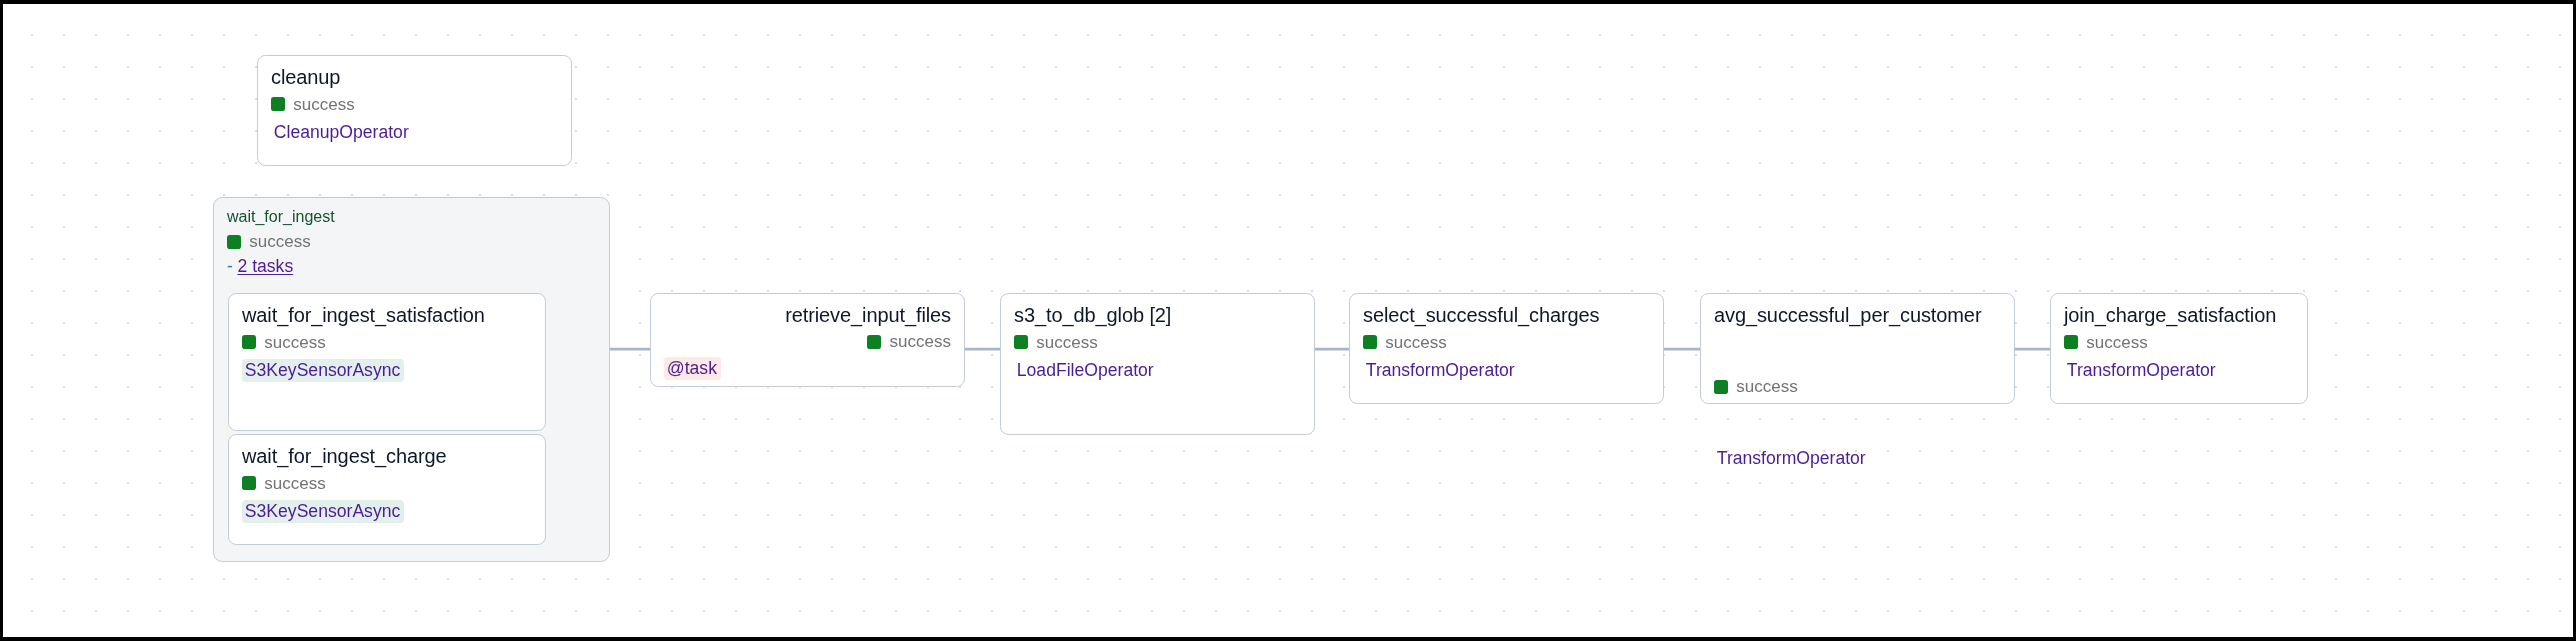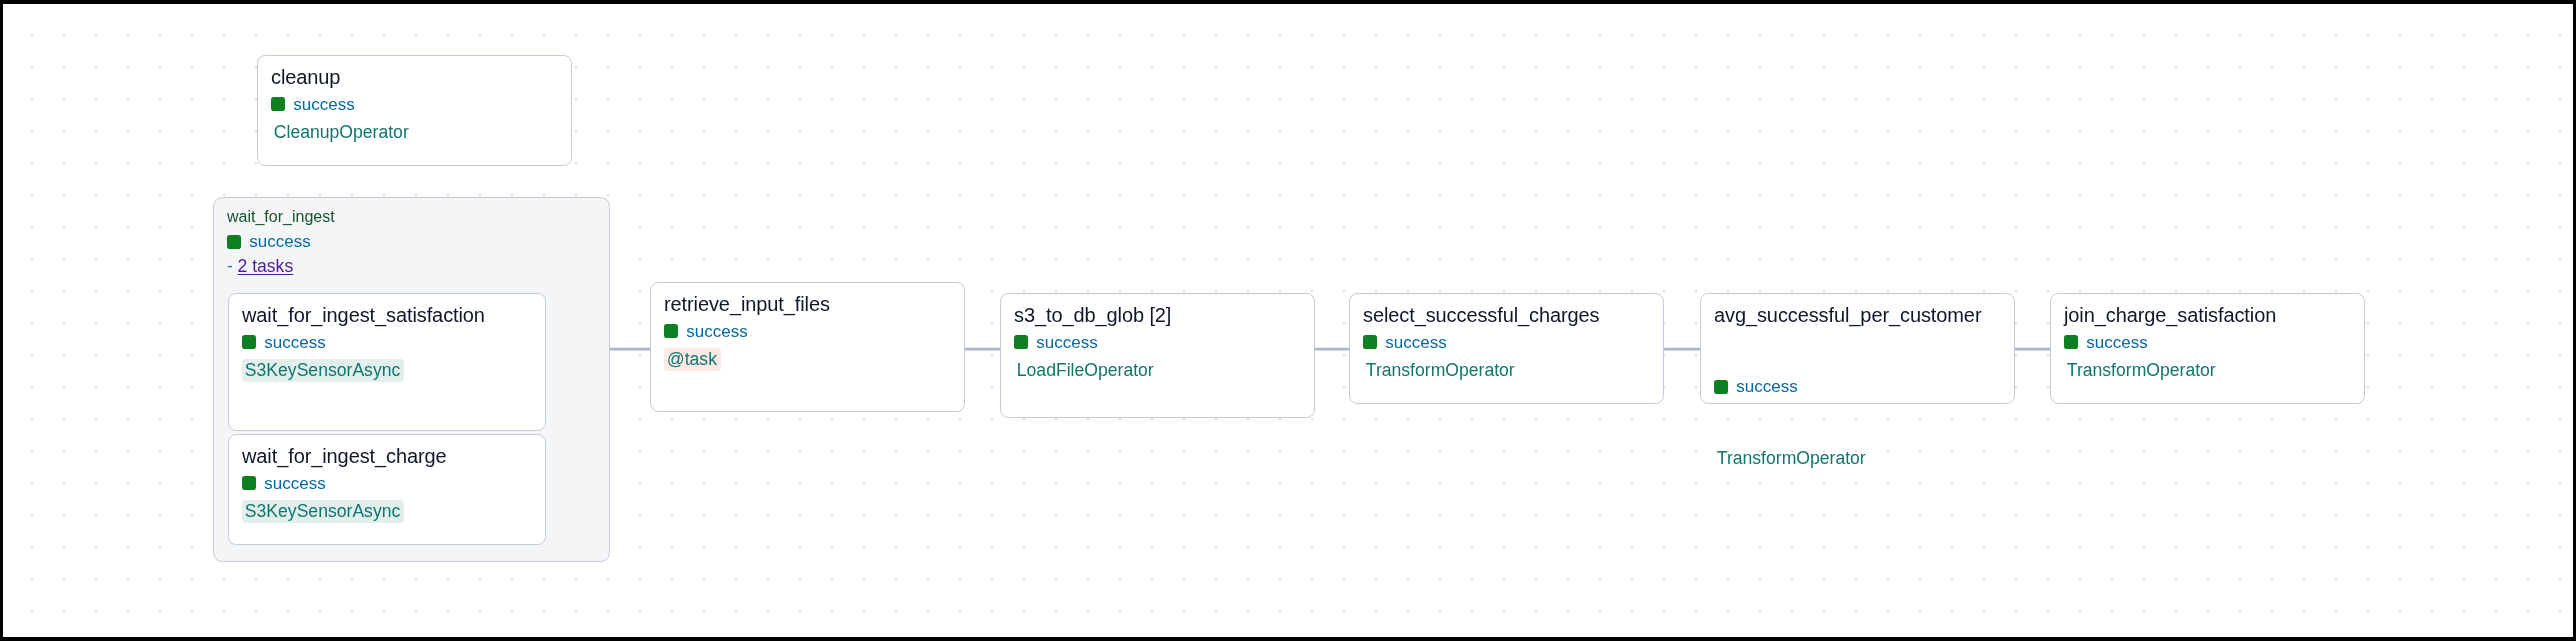--- a/index.html
+++ b/index.html
@@ -71,28 +71,28 @@
     width: 14px;
     height: 14px;
     border-radius: 2.8px;
     background: #0f8021;
     flex: none;
   }
 
   .status-label {
     font-size: 17px;
     line-height: 1;
-    color: #0369a1;
+    color: #737373;
     white-space: nowrap;
   }
 
   .node-op {
     font-size: 17.6px;
     line-height: 1.15;
-    color: #0f766e;
+    color: #4c1d95;
     white-space: nowrap;
     align-self: flex-start;
     padding: 0.9px 3.7px 1.9px 2.8px;
     border-radius: 3.7px;
   }
   .node-op.hl-teal { background: #e2efec; }
   .node-op.hl-pink { background: #fdeae6; }
   .node-op.hl-none { background: transparent; }
 
   
@@ -190,30 +190,30 @@
 
   <div class="node" style="left:225px; top:430px; width:318px; height:111px;">
     <div class="node-title">wait_for_ingest_charge</div>
     <div class="status-row">
       <span class="status-square"></span>
       <span class="status-label">success</span>
     </div>
     <div class="node-op hl-teal">S3KeySensorAsync</div>
   </div>
 
-  <div class="node" style="left:647px; top:278px; width:315px; height:130px;">
+  <div class="node" style="left:647px; top:289px; width:315px; height:94px;align-items:flex-end;">
     <div class="node-title">retrieve_input_files</div>
     <div class="status-row">
       <span class="status-square"></span>
       <span class="status-label">success</span>
     </div>
     <div class="node-op hl-pink">@task</div>
   </div>
 
-  <div class="node" style="left:997px; top:289px; width:315px; height:125px;">
+  <div class="node" style="left:997px; top:289px; width:315px; height:142px;">
     <div class="node-title">s3_to_db_glob [2]</div>
     <div class="status-row">
       <span class="status-square"></span>
       <span class="status-label">success</span>
     </div>
     <div class="node-op hl-none">LoadFileOperator</div>
   </div>
 
   <div class="node" style="left:1346px; top:289px; width:315px; height:111px;">
     <div class="node-title">select_successful_charges</div>
@@ -226,21 +226,21 @@
 
   <div class="node" style="left:1697px; top:289px; width:315px; height:111px;gap:45px;">
     <div class="node-title">avg_successful_per_customer</div>
     <div class="status-row">
       <span class="status-square"></span>
       <span class="status-label">success</span>
     </div>
     <div class="node-op hl-none">TransformOperator</div>
   </div>
 
-  <div class="node" style="left:2047px; top:289px; width:315px; height:111px;">
+  <div class="node" style="left:2047px; top:289px; width:258px; height:111px;">
     <div class="node-title">join_charge_satisfaction</div>
     <div class="status-row">
       <span class="status-square"></span>
       <span class="status-label">success</span>
     </div>
     <div class="node-op hl-none">TransformOperator</div>
   </div>
 
 </div>
 

